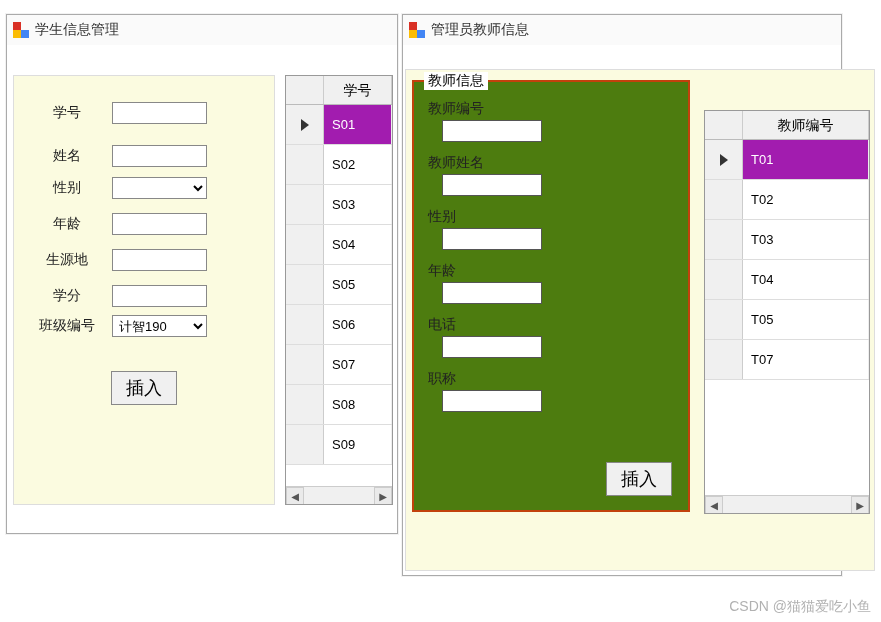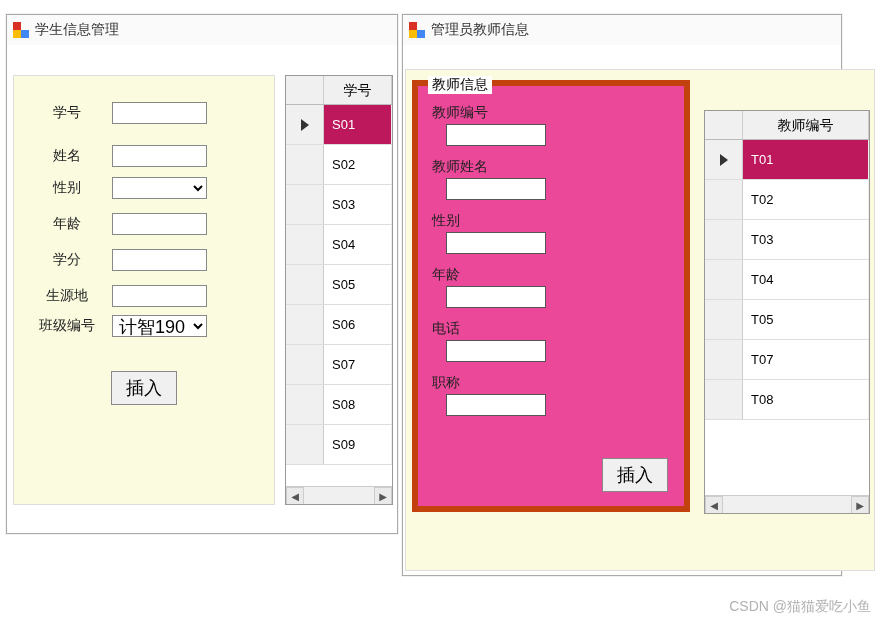--- a/index.html
+++ b/index.html
@@ -59,21 +59,21 @@
     width: 70px;
     text-align: center;
     font-size: 14px;
     color: #222;
   }
   .form-row input[type="text"], .form-row select {
     width: 95px;
     height: 22px;
     border: 1px solid #888;
     background: #fff;
-    font-size: 18px;
+    font-size: 13px;
     padding: 0 4px;
   }
   .form-row select { padding: 0 2px; }
   button.btn {
     border: 1px solid #888;
     background: #f0f0f0;
     padding: 4px 14px;
     font-size: 18px;
     cursor: pointer;
   }
@@ -115,21 +115,21 @@
     justify-content: center;
   }
   .grid-row .cell {
     flex: 1;
     padding: 0 8px;
     display: flex;
     align-items: center;
     border-right: 1px solid #eee;
   }
   .grid-row.selected .cell {
-    background: #be185d;
+    background: #a21caf;
     color: #fff;
   }
   .row-indicator {
     width: 0; height: 0;
     border-top: 6px solid transparent;
     border-bottom: 6px solid transparent;
     border-left: 8px solid #333;
   }
   .hscroll {
     height: 18px;
@@ -138,24 +138,24 @@
     position: relative;
   }
   .hscroll .larrow, .hscroll .rarrow {
     position: absolute; top: 0; width: 18px; height: 18px;
     display: flex; align-items:center; justify-content:center;
     color: #555; background:#eaeaea; border:1px solid #ccc;
     font-size: 10px;
   }
   .hscroll .larrow{ left:0;} .hscroll .rarrow{ right:0;}
   .groupbox {
-    border: 6px solid #c2410c;
+    border: 2px solid #c2410c;
     position: relative;
     padding: 12px 14px 30px 14px;
-    background: #ec4899;
+    background: #4d7c0f;
   }
   .groupbox .legend {
     position: absolute;
     top: -10px;
     left: 10px;
     background: #fff;
     padding: 0 4px;
     font-size: 14px;
   }
   .tform-label { font-size: 14px; color:#222; margin-top:6px; }
@@ -194,25 +194,25 @@
       </div>
       <div class="form-row" style="margin-top:10px;">
         <label style="width:90px;">性别</label>
         <select></select>
       </div>
       <div class="form-row" style="margin-top:14px;">
         <label style="width:90px;">年龄</label>
         <input type="text" style="">
       </div>
       <div class="form-row" style="margin-top:14px;">
+        <label style="width:90px;">生源地</label>
+        <input type="text" style="">
+      </div>
+      <div class="form-row" style="margin-top:14px;">
         <label style="width:90px;">学分</label>
-        <input type="text" style="">
-      </div>
-      <div class="form-row" style="margin-top:14px;">
-        <label style="width:90px;">生源地</label>
         <input type="text" style="">
       </div>
       <div class="form-row" style="">
         <label style="width:90px;">班级编号</label>
         <select>
           <option>计智190</option>
         </select>
       </div>
       <div style="text-align:center; margin-top:34px;">
         <button class="btn">插入</button>
@@ -331,24 +331,20 @@
               <div class="cell">T04</div>
             </div>
             <div class="grid-row">
               <div class="sel-col"></div>
               <div class="cell">T05</div>
             </div>
             <div class="grid-row">
               <div class="sel-col"></div>
               <div class="cell">T07</div>
             </div>
-            <div class="grid-row">
-              <div class="sel-col"></div>
-              <div class="cell">T08</div>
-            </div>
           </div>
         <div class="hscroll" style="position:absolute;left:0;right:0;bottom:0;">
           <div class="larrow">◀</div>
           <div class="rarrow">▶</div>
         </div>
       </div>
 
     </div>
   </div>
 </div>

